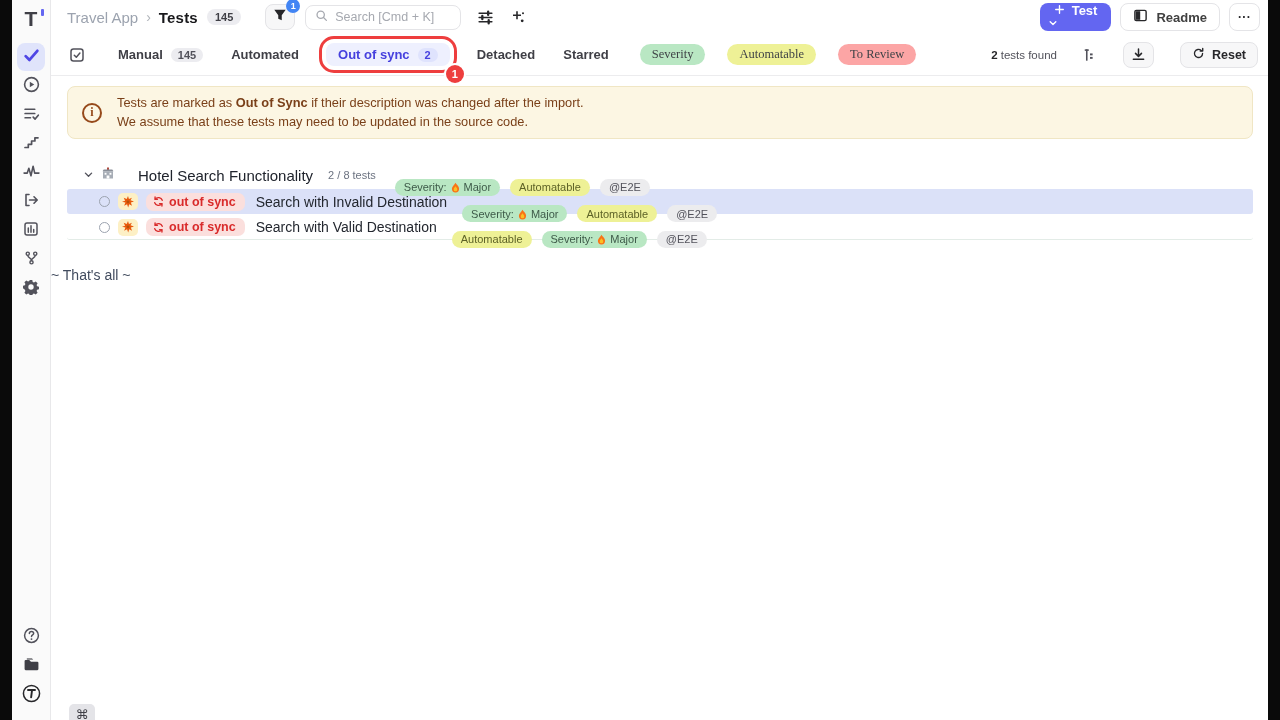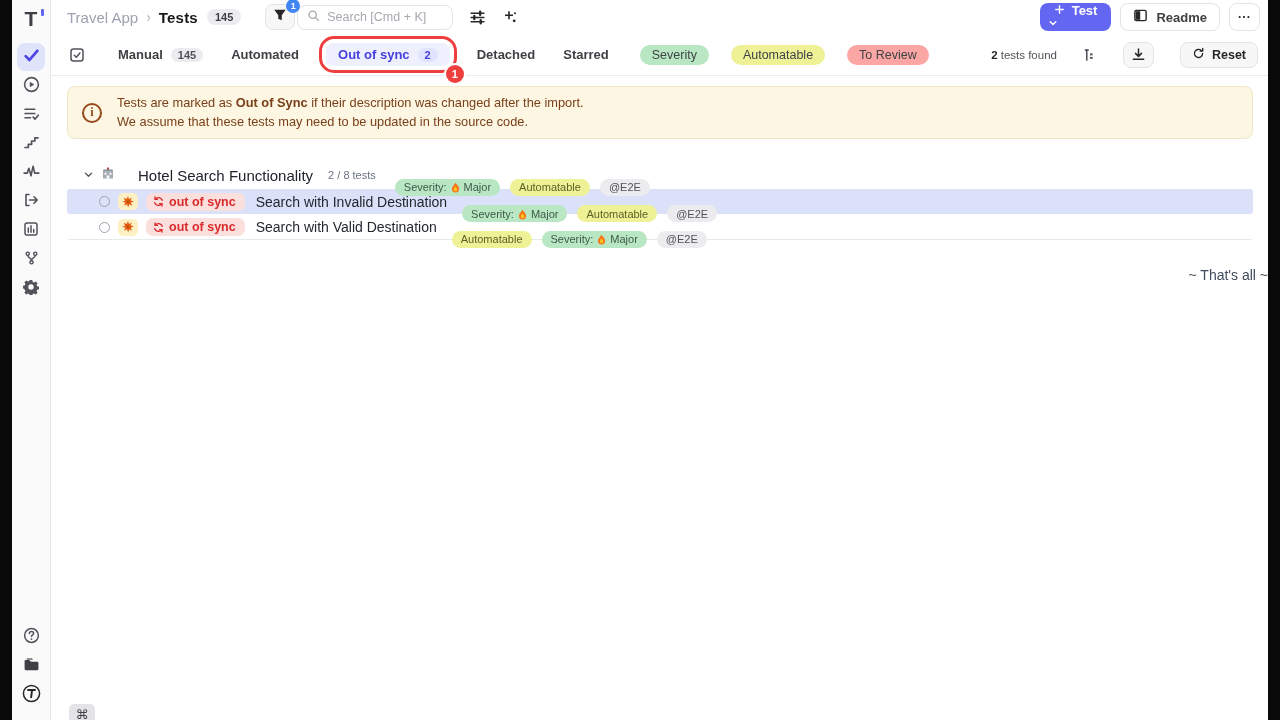--- a/index.html
+++ b/index.html
@@ -32,21 +32,21 @@
 
   .header { height: 34px; display: flex; align-items: center; padding: 0 8px 0 16px; }
   .crumb-project { color: #9ca3af; font-size: 15px; }
   .crumb-sep { color: #b0b4ba; font-size: 14px; margin: 0 8px; }
   .crumb-page { color: #18181b; font-weight: 700; font-size: 15px; margin-right: 9px; letter-spacing: .2px; }
   .count-pill { background: #ececf0; color: #3f3f46; font-size: 11px; font-weight: 700; padding: 2px 8px; border-radius: 10px; }
   .filter-btn { margin-left: 24px; width: 30px; height: 26px; border: 1px solid #e4e4e7; background: #f7f7f8;
     border-radius: 8px; position: relative; display: flex; align-items: center; justify-content: center; cursor: pointer; }
   .filter-badge { position: absolute; top: -6px; right: -6px; min-width: 14px; height: 14px; border-radius: 7px;
     background: #4285f4; color: #fff; font-size: 9px; font-weight: 700; display: flex; align-items: center; justify-content: center; }
-  .search { margin-left: 2px; width: 156px; height: 25px; border: 1px solid #e4e4e7; border-radius: 8px;
+  .search { margin-left: 10px; width: 156px; height: 25px; border: 1px solid #e4e4e7; border-radius: 8px;
     display: flex; align-items: center; gap: 7px; padding: 0 9px; color: #a6a9b0; font-size: 12.5px; cursor: text; }
   .hicon { margin-left: 16px; display: flex; align-items: center; cursor: pointer; }
   .header-right { margin-left: auto; display: flex; align-items: center; gap: 9px; }
   .test-btn { background: #6366f1; color: #fff; height: 28px; border-radius: 8px; display: flex; align-items: stretch;
     font-size: 13px; font-weight: 600; overflow: hidden; cursor: pointer; flex-direction: column; }
   .test-btn .tb-main { display: flex; align-items: center; gap: 7px; padding: 0 14px; }
   .test-btn .tb-divider { width: 1px; background: rgba(255,255,255,.35); }
   .test-btn .tb-caret { width: 27px; display: flex; align-items: center; justify-content: center; }
   .readme-btn { border: 1px solid #e4e4e7; background: #fff; height: 28px; border-radius: 8px; padding: 0 12px;
     font-size: 13px; font-weight: 600; color: #404040; display: flex; gap: 8px; align-items: center; cursor: pointer; }
@@ -59,21 +59,21 @@
   .tabs { display: flex; align-items: center; gap: 10px; margin-left: 24px; }
   .tab { font-size: 13px; font-weight: 600; color: #3f3f46; padding: 4px 9px; display: flex; gap: 8px;
     align-items: center; border-radius: 8px; cursor: pointer; white-space: nowrap; }
   .tab .tcount { background: #ececf0; border-radius: 9px; font-size: 11px; font-weight: 600; padding: 1px 7px; color: #52525b; }
   .tab.active { color: #4640de; background: #eef0fe; padding: 4px 12px; position: relative;
     outline: 3px solid #ee3e3e; outline-offset: 4px; margin: 0 8px; }
   .tab.active .tcount { background: #dfe3fd; color: #4640de; }
   .ann-badge { position: absolute; right: -14px; bottom: -17px; width: 18px; height: 18px; border-radius: 50%;
     background: #ee3e3e; color: #fff; font-size: 11px; font-weight: 700; display: flex; align-items: center;
     justify-content: center; z-index: 5; box-shadow: 0 0 0 2px #fff; }
-  .pillbar { display: flex; align-items: flex-end; gap: 22px; margin-left: 22px; }
+  .pillbar { display: flex; align-items: flex-end; gap: 22px; margin-left: 22px; font-family: Liberation Serif, serif; }
   .pill { font-size: 12.5px; padding: 3px 12px; border-radius: 13px; color: #3f4347; cursor: pointer; white-space: nowrap; }
   .pill.green { background: #b9e7c3; }
   .pill.yellow { background: #eef196; }
   .pill.pink { background: #fca5a5; }
   .toolbar-right { margin-left: auto; display: flex; align-items: center; gap: 26px; }
   .results { font-size: 11.5px; color: #52525b; white-space: nowrap; }
   .results b { color: #27272a; margin-right: 3px; }
   .tool-icon { display: flex; align-items: center; cursor: pointer; }
   .sq-btn { width: 31px; height: 26px; border: 1px solid #e4e4e7; background: #f7f7f8; border-radius: 8px;
     display: flex; align-items: center; justify-content: center; cursor: pointer; }
@@ -105,21 +105,21 @@
   .test-row.hl { background: #dbe1f8; }
   .test-row.bordered { border-bottom: 1px solid #e3ece7; }
   .status-circle { flex: none; width: 11px; height: 11px; border: 1.5px solid #9ca3af; border-radius: 50%; background: transparent; }
   .emoji-chip { flex: none; background: #fdf0c5; border-radius: 5px; width: 20px; height: 17px;
     display: flex; align-items: center; justify-content: center; }
   .sync-pill { background: #fbdfdd; color: #d92b2b; font-weight: 700; font-size: 12.5px; padding: 2px 9px 2px 7px;
     border-radius: 7px; display: flex; gap: 5px; align-items: center; white-space: nowrap; }
   .test-title { font-size: 14px; color: #23272f; margin: 0 7px 0 3px; white-space: nowrap; }
 
   
-  .footer { text-align: right; margin-top: 27px; }
+  .footer { text-align: left; margin-top: 27px; }
   .end-text { font-size: 14px; color: #414b5e; }
   .page-line { font-size: 11px; color: #4b5563; margin-top: 5px; }
   .page-line b { font-weight: 700; }
 
   .cmd-btn { position: absolute; left: 18px; bottom: -5px; width: 26px; height: 21px; background: #e4e4e8;
     border-radius: 5px; color: #3f3f46; font-size: 13px; display: flex; align-items: center; justify-content: center;
     cursor: pointer; }
 </style>
 </head>
 <body>

